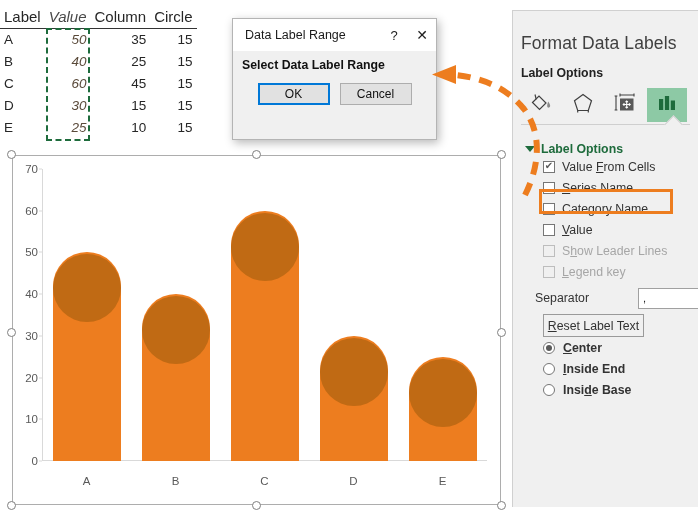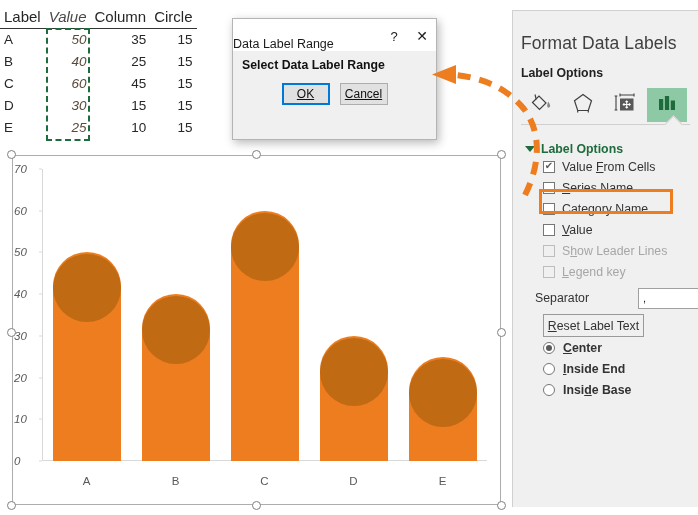--- a/index.html
+++ b/index.html
@@ -57,23 +57,22 @@
     border-radius: 50%;
     background: #ffffff; border: 1.2px solid #808080;
     z-index: 6;
   }
   #chart-plot {
     position: absolute;
     left: 30px; top: 14px; right: 14px; bottom: 44px;
   }
   .ytick {
     position: absolute; left: -28px; width: 24px;
-    font-size: 11.5px; color: #595959; text-align: left;
+    font-size: 11.5px; color: #595959; text-align: right;
     transform: translateY(-50%);
-    font-style: italic;
   }
   .ytick-mark {
     position: absolute; left: -3px; width: 3px; height: 1px;
     background: #d9d9d9; transform: translateY(-50%);
   }
   #axis-line {
     position: absolute; left: 0; right: 0; bottom: 0;
     height: 1px; background: #d9d9d9;
   }
   #yaxis-line {
@@ -101,22 +100,22 @@
   #dialog {
     position: absolute; left: 232px; top: 18px;
     width: 205px; height: 122px;
     background: #f0f0f0;
     border: 1px solid #b4b4b4;
     box-shadow: 2px 3px 9px rgba(0,0,0,0.28);
     z-index: 20;
   }
   #dialog-titlebar {
     height: 32px; background: #ffffff;
-    display: flex; align-items: flex-end;
-    padding-left: 0;
+    display: flex; align-items: center;
+    padding-left: 12px;
   }
   #dialog-title {
     font-size: 12.5px; color: #1a1a1a; flex: 1;
   }
   #dialog-help, #dialog-close {
     width: 28px; height: 30px;
     display: flex; align-items: center; justify-content: center;
     font-size: 13px; color: #202020;
     cursor: default;
   }
@@ -137,26 +136,25 @@
   #range-picker {
     width: 22px; margin-left: 4px;
     border: 1px solid #8e8e8e; background: #e6e6e6;
     display: flex; align-items: center; justify-content: center;
   }
   #dialog-buttons {
     display: flex; gap: 10px; justify-content: center;
     margin-top: 11px;
   }
   .dlg-btn {
-    width: 48px; height: 22px;
+    width: 72px; height: 22px;
     font-size: 12px; color: #111;
     background: #e1e1e1; border: 1px solid #adadad;
     display: flex; align-items: center; justify-content: center;
     cursor: default;
-    text-decoration: underline;
   }
   .dlg-btn.primary {
     border: 2px solid #0078d7; background: #e1e1e1;
   }
 
   
   #format-panel {
     position: absolute; left: 512px; top: 10px;
     width: 186px; height: 497px;
     background: #f0f0f0;

